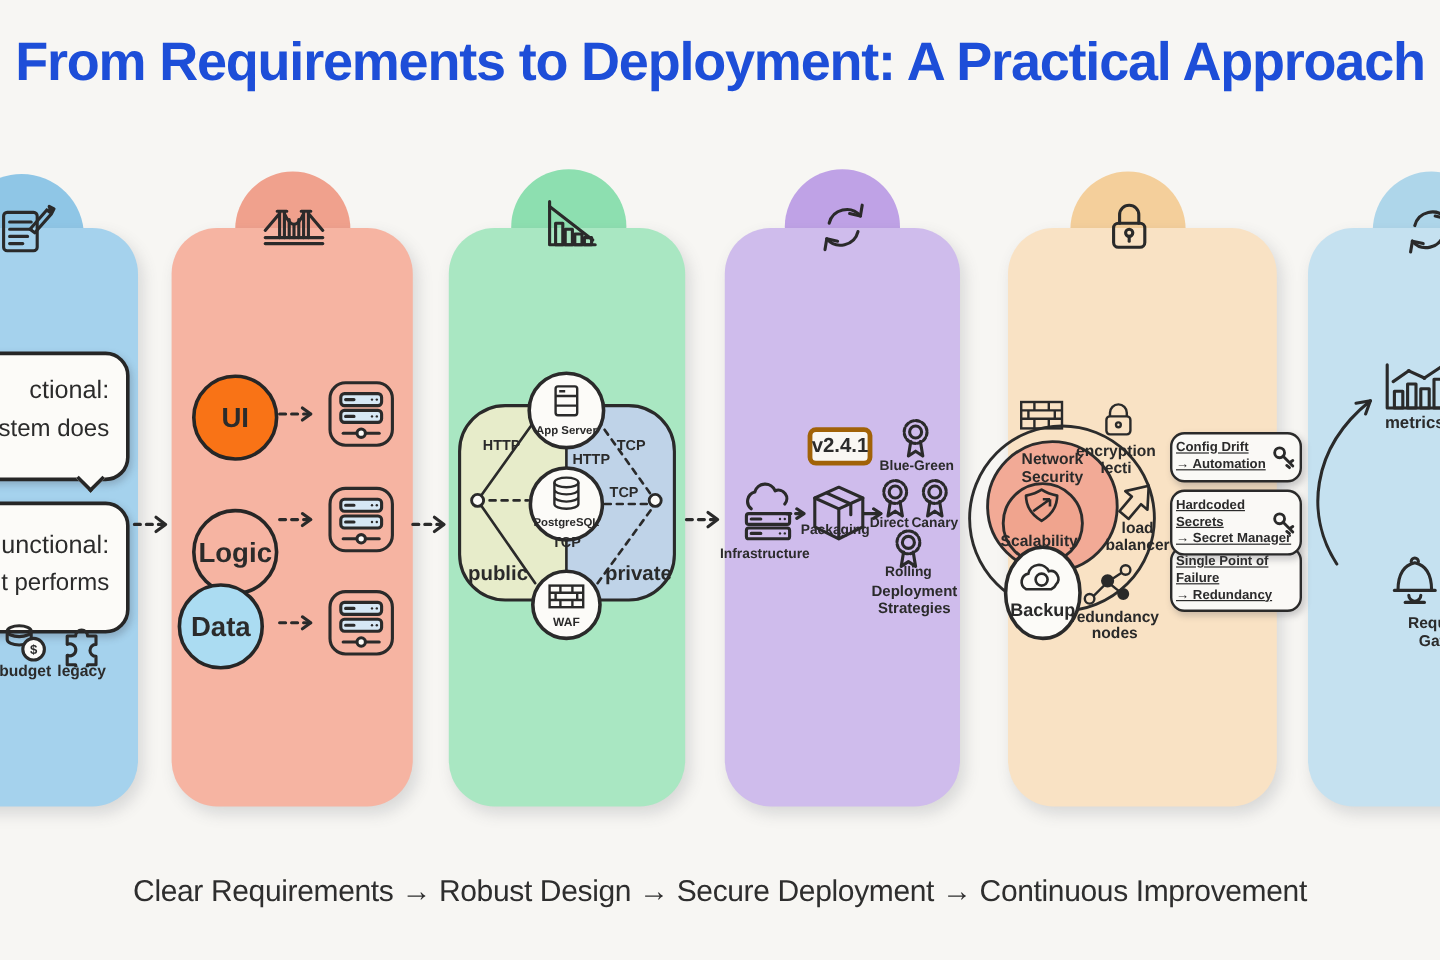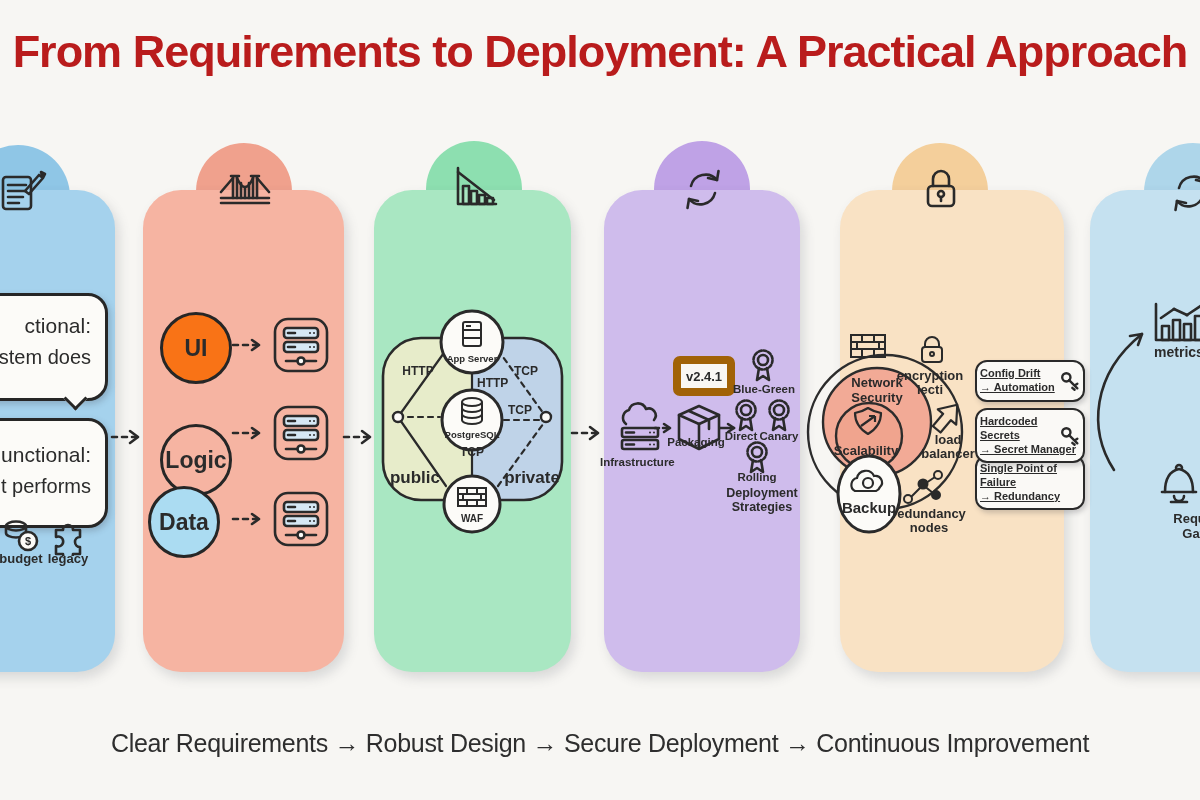--- a/index.html
+++ b/index.html
@@ -1,21 +1,21 @@
 <!DOCTYPE html>
 <html><head>
 <meta charset="utf-8">
 <style>
   html,body{margin:0;padding:0;background:#e9e8e6;}
   #canvas{position:relative;width:1200px;height:800px;background:#f7f6f3;overflow:hidden;
           font-family:"Liberation Sans", sans-serif;color:#2b2b2b;}
   .abs{position:absolute;}
   
   #title{top:26px;left:0;width:1200px;text-align:center;font-size:45px;font-weight:bold;
-         color:#b91c1c;letter-spacing:-1px;white-space:nowrap;}
+         color:#1d4ed8;letter-spacing:-1px;white-space:nowrap;}
   #tagline{top:729px;left:0;width:1200px;text-align:center;font-size:25px;color:#2e2e2e;
            letter-spacing:-0.3px;white-space:nowrap;}
   
   .panel{top:190px;height:482px;border-radius:38px;box-shadow:4px 6px 12px rgba(80,85,95,.18);z-index:2;}
   .topcircle{border-radius:50%;z-index:1;}
   .topicon{z-index:3;}
   svg.sk *{stroke:#2a2a2a;fill:none;stroke-width:2.6;stroke-linecap:round;stroke-linejoin:round;}
   svg.sk .fillblue{fill:#d6e8f5;}
   svg.sk .fillwhite{fill:#fcfbf8;}
   svg.sk .filldark{fill:#2a2a2a;stroke:none;}
@@ -27,22 +27,22 @@
           border-right:3px solid #262626;border-bottom:3px solid #262626;transform:rotate(45deg);}
   .bubble-line1{position:absolute;right:14px;top:18px;font-size:21px;font-weight:normal;}
   .bubble-line2{position:absolute;right:14px;top:50px;font-size:20px;}
   .chip-label{font-size:13px;font-weight:bold;text-align:center;}
   
   .layer-circle{position:absolute;width:66px;height:66px;border-radius:50%;border:3px solid #262626;
           display:flex;align-items:center;justify-content:center;font-size:23px;font-weight:bold;z-index:4;}
   
   .lbl{font-weight:bold;text-align:center;line-height:1.15;z-index:5;}
   
-  #version-box{border:8px solid #a16207;border-radius:7px;background:#f9f7f3;width:46px;height:24px;
-          display:flex;align-items:center;justify-content:center;font-size:13px;font-weight:bold;z-index:4;}
+  #version-box{border:4px solid #a16207;border-radius:7px;background:#f9f7f3;width:46px;height:24px;
+          display:flex;align-items:center;justify-content:center;font-size:17px;font-weight:bold;z-index:4;}
   
   .fixbox{width:100px;border:2.5px solid #2a2a2a;border-radius:12px;background:#faf9f6;z-index:6;
           box-shadow:2px 3px 5px rgba(70,70,80,.25);padding:5px 3px;text-align:left;
           font-size:11px;font-weight:bold;line-height:1.25;text-decoration:underline;}
   .fixbox .keyic{position:absolute;right:2px;top:50%;transform:translateY(-50%);}
 </style>
 </head>
 <body>
 
 <div id="canvas">

